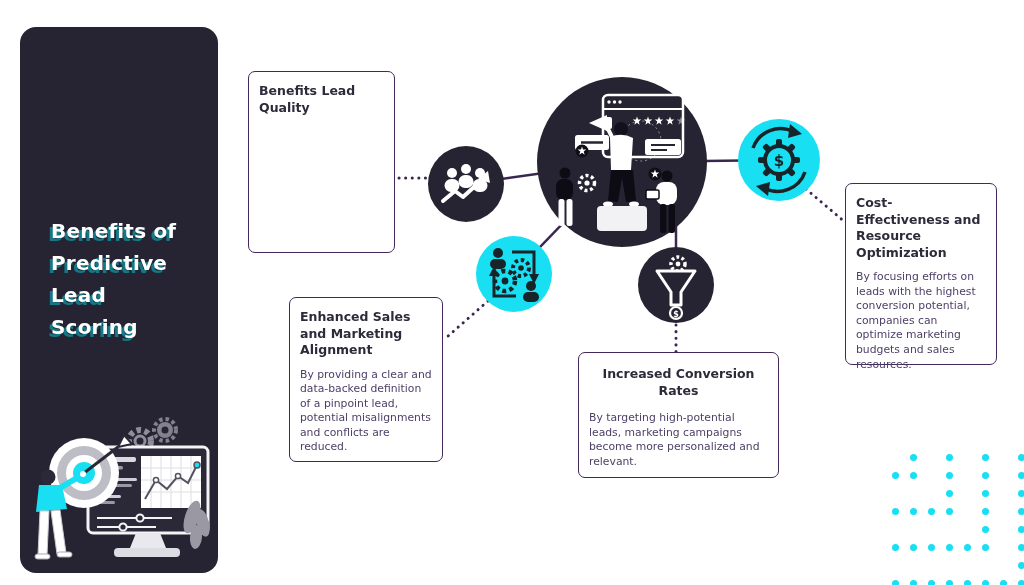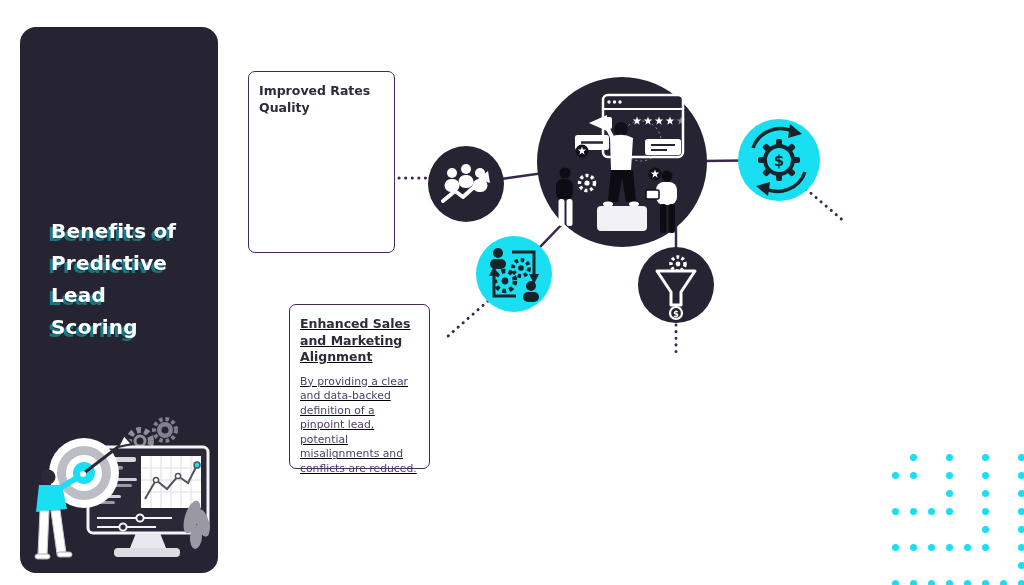--- a/index.html
+++ b/index.html
@@ -35,21 +35,21 @@
   #node-align    { left:476px; top:236px; width:76px; height:76px; background:#18dff2; }
   #node-funnel   { left:638px; top:247px; width:76px; height:76px; background:#262432; }
   
   .card {
     position:absolute; background:#ffffff; border:1.6px solid #44285c;
     border-radius:7px; padding:11px 10px; z-index:4;
   }
   .card-title { color:#2d2b3a; font-weight:bold; font-size:12.5px; line-height:16.5px; margin-bottom:9px; }
   .card-body  { color:#4d3e66; font-size:10.8px; line-height:14.6px; }
   #card-improved  { left:248px; top:71px;  width:147px; height:182px; }
-  #card-enhanced  { left:289px; top:304px; width:141px; height:165px;text-decoration:underline; }
+  #card-enhanced  { left:289px; top:297px; width:154px; height:165px; }
   #card-increased { left:578px; top:352px; width:201px; height:126px; padding-top:13px; }
   #card-increased .card-title { text-align:center; margin-bottom:12px; }
   #card-cost      { left:845px; top:183px; width:152px; height:182px; }
   
   .dots-pattern { position:absolute; left:892px; top:454px; width:140px; height:140px; z-index:1; }
   .dot { position:absolute; width:7px; height:7px; border-radius:50%; }
 </style>
 </head>
 <body>
 
@@ -283,29 +283,37 @@
         <circle cx="40" cy="17" r="7" fill="none" stroke="#ffffff" stroke-width="3.5" stroke-dasharray="2.8 2.4"></circle>
         <circle cx="40" cy="17" r="2.4" fill="#ffffff"></circle>
         <path d="M19,24 L57,24 L43,45 L43,58 L33,58 L33,45 Z" fill="#262432" stroke="#ffffff" stroke-width="3" stroke-linejoin="round"></path>
         <circle cx="38" cy="66" r="6" fill="none" stroke="#ffffff" stroke-width="2.2"></circle>
         <text x="38" y="69.5" text-anchor="middle" font-size="8" font-weight="bold" font-family="DejaVu Sans, sans-serif" fill="#ffffff">$</text>
       </g>
     </svg>
   </div>
 
   <div class="card" id="card-improved">
-    <div class="card-title">Improved Rates Quality</div>
+    <div class="card-title">Benefits Lead Quality</div>
   </div>
 
   <div class="card" id="card-enhanced">
     <div class="card-title">Enhanced Sales and Marketing Alignment</div>
     <div class="card-body">By providing a clear and data-backed definition of a pinpoint lead, potential misalignments and conflicts are reduced.</div>
   </div>
 
-
+  <div class="card" id="card-increased">
+    <div class="card-title">Increased Conversion Rates</div>
+    <div class="card-body">By targeting high-potential leads, marketing campaigns become more personalized and relevant.</div>
+  </div>
+
+  <div class="card" id="card-cost">
+    <div class="card-title">Cost-Effectiveness and Resource Optimization</div>
+    <div class="card-body">By focusing efforts on leads with the highest conversion potential, companies can optimize marketing budgets and sales resources.</div>
+  </div>
 
   <div class="dots-pattern">
       <span class="dot" style="left: 18px; top: 0px; background: rgb(24, 223, 242);"></span>
       <span class="dot" style="left: 54px; top: 0px; background: rgb(24, 223, 242);"></span>
       <span class="dot" style="left: 90px; top: 0px; background: rgb(24, 223, 242);"></span>
       <span class="dot" style="left: 126px; top: 0px; background: rgb(24, 223, 242);"></span>
       <span class="dot" style="left: 0px; top: 18px; background: rgb(24, 223, 242);"></span>
       <span class="dot" style="left: 18px; top: 18px; background: rgb(24, 223, 242);"></span>
       <span class="dot" style="left: 54px; top: 18px; background: rgb(24, 223, 242);"></span>
       <span class="dot" style="left: 90px; top: 18px; background: rgb(24, 223, 242);"></span>

